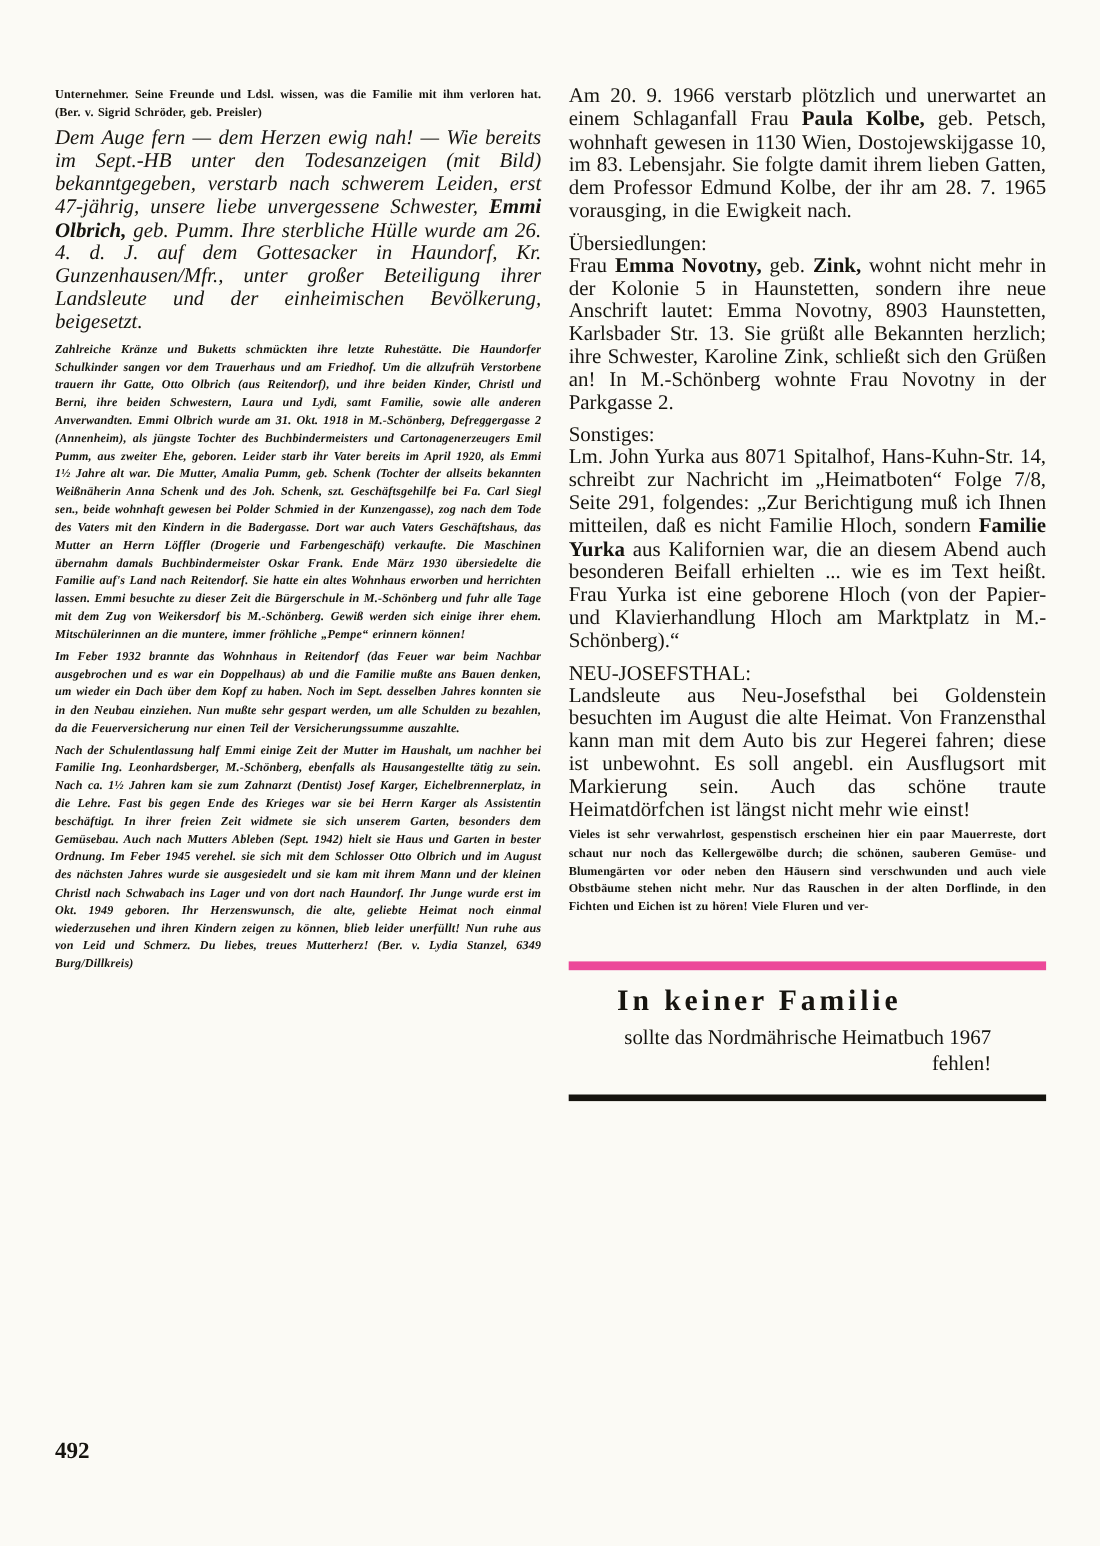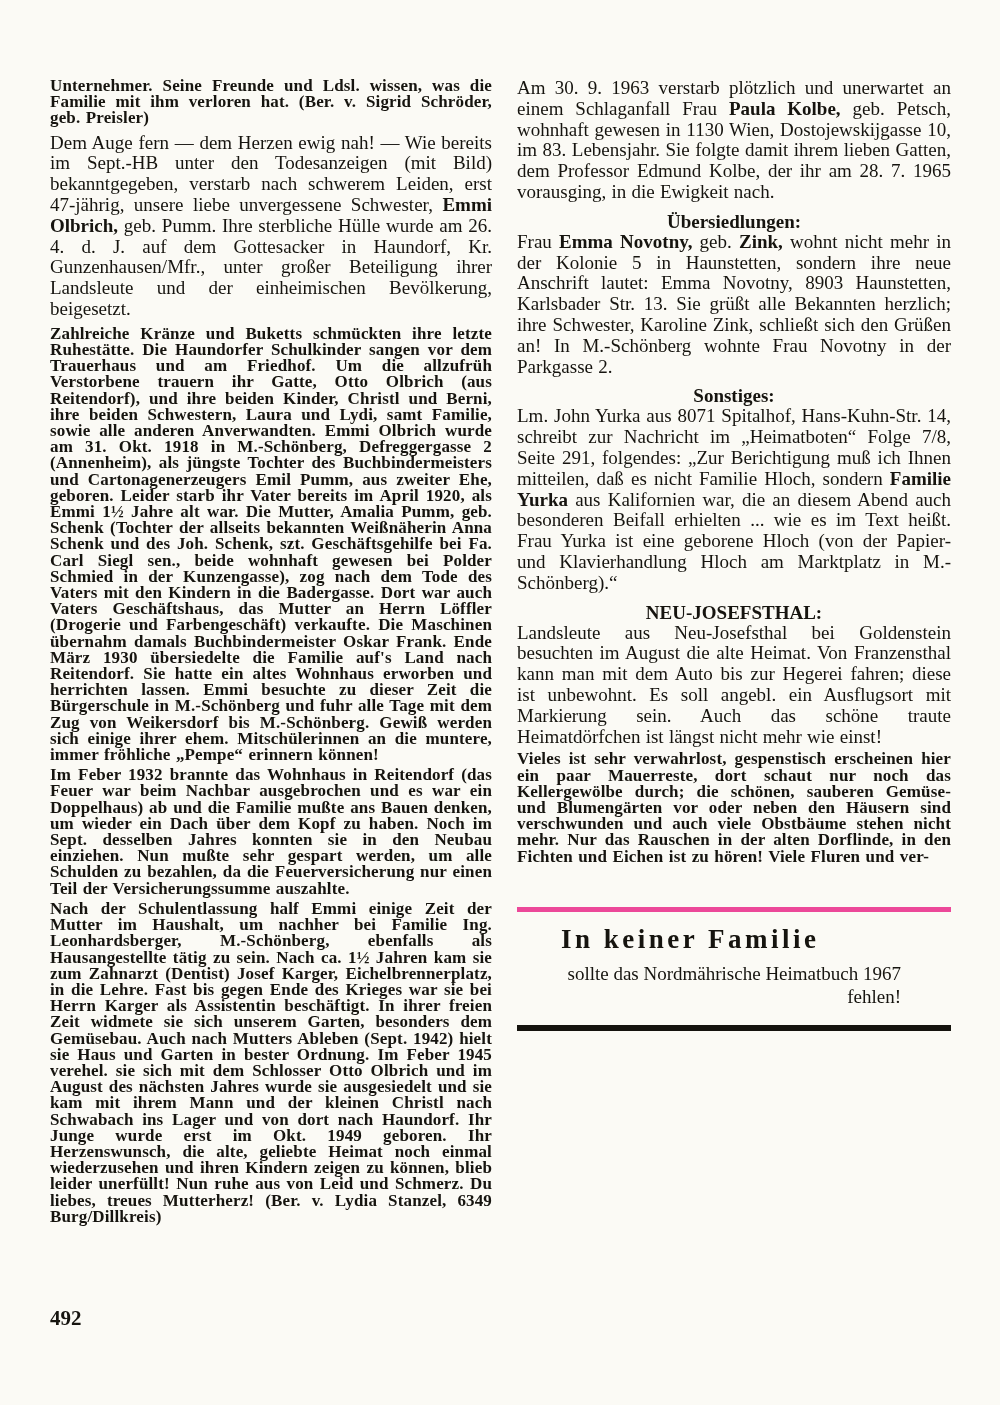--- a/index.html
+++ b/index.html
@@ -14,54 +14,54 @@
     overflow: hidden;
   }
   .page { position: absolute; inset: 0; }
   .col { position: absolute; top: 78px; }
   .col-left  { left: 50px;  width: 442px; }
   .col-right { left: 517px; width: 434px; }
 
   p { text-align: justify; }
 
   .small {
-    font-size: 17px;
+    font-size: 11px;
     line-height: 16.2px;
     font-weight: 700;
     letter-spacing: 0.15px;
     word-spacing: 1px;
   }
   .large {
     font-size: 19px;
     line-height: 20.8px;
     word-spacing: 0.5px;
   }
   .heading {
     font-size: 19px;
     line-height: 21px;
-    font-weight: 700;
-    text-align: center;
+    font-weight: 400;
+    text-align: left;
   }
   .b { font-weight: 700; }
 
   .mt4  { margin-top: 4px; }
-  .mt6  { margin-top: 6px; }
+  .mt6  { margin-top: 6px; font-style: italic; }
   .mt8  { margin-top: 8px; }
 
   .pagenum {
     position: absolute;
     left: 50px;
     top: 1306px;
     font-size: 21px;
     font-weight: 700;
   }
 
   .adbox {
     margin-top: 42px;
-    border-top: 5px solid #ec4899;
+    border-top: 8px solid #ec4899;
     border-bottom: 6px solid #15130e;
     padding: 12px 10px 16px 44px;
   }
   .adbox .title {
     font-size: 27px;
     font-weight: 700;
     letter-spacing: 3.5px;
     text-align: left;
     margin-bottom: 7px;
   }
@@ -83,21 +83,21 @@
     <p class="large mt6"><span>Dem Auge fern — dem Herzen ewig nah! — Wie bereits im Sept.-HB unter den Todesanzeigen (mit Bild) bekanntgegeben, verstarb nach schwerem Leiden, erst 47-jährig, unsere liebe unvergessene Schwester, </span><span class="b">Emmi Olbrich,</span><span> geb. Pumm. Ihre sterbliche Hülle wurde am 26. 4. d. J. auf dem Gottesacker in Haundorf, Kr. Gunzenhausen/Mfr., unter großer Beteiligung ihrer Landsleute und der einheimischen Bevölkerung, beigesetzt.</span></p>
 
     <div class="mt6">
       <p class="small">Zahlreiche Kränze und Buketts schmückten ihre letzte Ruhestätte. Die Haundorfer Schulkinder sangen vor dem Trauerhaus und am Friedhof. Um die allzufrüh Verstorbene trauern ihr Gatte, Otto Olbrich (aus Reitendorf), und ihre beiden Kinder, Christl und Berni, ihre beiden Schwestern, Laura und Lydi, samt Familie, sowie alle anderen Anverwandten. Emmi Olbrich wurde am 31. Okt. 1918 in M.-Schönberg, Defreggergasse 2 (Annenheim), als jüngste Tochter des Buchbindermeisters und Cartonagenerzeugers Emil Pumm, aus zweiter Ehe, geboren. Leider starb ihr Vater bereits im April 1920, als Emmi 1½ Jahre alt war. Die Mutter, Amalia Pumm, geb. Schenk (Tochter der allseits bekannten Weißnäherin Anna Schenk und des Joh. Schenk, szt. Geschäftsgehilfe bei Fa. Carl Siegl sen., beide wohnhaft gewesen bei Polder Schmied in der Kunzengasse), zog nach dem Tode des Vaters mit den Kindern in die Badergasse. Dort war auch Vaters Geschäftshaus, das Mutter an Herrn Löffler (Drogerie und Farbengeschäft) verkaufte. Die Maschinen übernahm damals Buchbindermeister Oskar Frank. Ende März 1930 übersiedelte die Familie auf's Land nach Reitendorf. Sie hatte ein altes Wohnhaus erworben und herrichten lassen. Emmi besuchte zu dieser Zeit die Bürgerschule in M.-Schönberg und fuhr alle Tage mit dem Zug von Weikersdorf bis M.-Schönberg. Gewiß werden sich einige ihrer ehem. Mitschülerinnen an die muntere, immer fröhliche „Pempe“ erinnern können!</p>
       <p class="small mt4">Im Feber 1932 brannte das Wohnhaus in Reitendorf (das Feuer war beim Nachbar ausgebrochen und es war ein Doppelhaus) ab und die Familie mußte ans Bauen denken, um wieder ein Dach über dem Kopf zu haben. Noch im Sept. desselben Jahres konnten sie in den Neubau einziehen. Nun mußte sehr gespart werden, um alle Schulden zu bezahlen, da die Feuerversicherung nur einen Teil der Versicherungssumme auszahlte.</p>
       <p class="small mt4">Nach der Schulentlassung half Emmi einige Zeit der Mutter im Haushalt, um nachher bei Familie Ing. Leonhardsberger, M.-Schönberg, ebenfalls als Hausangestellte tätig zu sein. Nach ca. 1½ Jahren kam sie zum Zahnarzt (Dentist) Josef Karger, Eichelbrennerplatz, in die Lehre. Fast bis gegen Ende des Krieges war sie bei Herrn Karger als Assistentin beschäftigt. In ihrer freien Zeit widmete sie sich unserem Garten, besonders dem Gemüsebau. Auch nach Mutters Ableben (Sept. 1942) hielt sie Haus und Garten in bester Ordnung. Im Feber 1945 verehel. sie sich mit dem Schlosser Otto Olbrich und im August des nächsten Jahres wurde sie ausgesiedelt und sie kam mit ihrem Mann und der kleinen Christl nach Schwabach ins Lager und von dort nach Haundorf. Ihr Junge wurde erst im Okt. 1949 geboren. Ihr Herzenswunsch, die alte, geliebte Heimat noch einmal wiederzusehen und ihren Kindern zeigen zu können, blieb leider unerfüllt! Nun ruhe aus von Leid und Schmerz. Du liebes, treues Mutterherz! (Ber. v. Lydia Stanzel, 6349 Burg/Dillkreis)</p>
     </div>
   </div>
 
   <div class="col col-right">
-    <p class="large"><span>Am 30. 9. 1963 verstarb plötzlich und unerwartet an einem Schlaganfall Frau </span><span class="b">Paula Kolbe,</span><span> geb. Petsch, wohnhaft gewesen in 1130 Wien, Dostojewskijgasse 10, im 83. Lebensjahr. Sie folgte damit ihrem lieben Gatten, dem Professor Edmund Kolbe, der ihr am 28. 7. 1965 vorausging, in die Ewigkeit nach.</span></p>
+    <p class="large"><span>Am 20. 9. 1966 verstarb plötzlich und unerwartet an einem Schlaganfall Frau </span><span class="b">Paula Kolbe,</span><span> geb. Petsch, wohnhaft gewesen in 1130 Wien, Dostojewskijgasse 10, im 83. Lebensjahr. Sie folgte damit ihrem lieben Gatten, dem Professor Edmund Kolbe, der ihr am 28. 7. 1965 vorausging, in die Ewigkeit nach.</span></p>
 
 
     <h3 class="heading mt8">Übersiedlungen:</h3>
 
     <p class="large"><span>Frau </span><span class="b">Emma Novotny,</span><span> geb. </span><span class="b">Zink,</span><span> wohnt nicht mehr in der Kolonie 5 in Haunstetten, sondern ihre neue Anschrift lautet: Emma Novotny, 8903 Haunstetten, Karlsbader Str. 13. Sie grüßt alle Bekannten herzlich; ihre Schwester, Karoline Zink, schließt sich den Grüßen an! In M.-Schönberg wohnte Frau Novotny in der Parkgasse 2.</span></p>
 
 
     <h3 class="heading mt8">Sonstiges:</h3>
 
     <p class="large"><span>Lm. John Yurka aus 8071 Spitalhof, Hans-Kuhn-Str. 14, schreibt zur Nachricht im „Heimatboten“ Folge 7/8, Seite 291, folgendes: „Zur Berichtigung muß ich Ihnen mitteilen, daß es nicht Familie Hloch, sondern </span><span class="b">Familie Yurka</span><span> aus Kalifornien war, die an diesem Abend auch besonderen Beifall erhielten ... wie es im Text heißt. Frau Yurka ist eine geborene Hloch (von der Papier- und Klavierhandlung Hloch am Marktplatz in M.-Schönberg).“</span></p>

